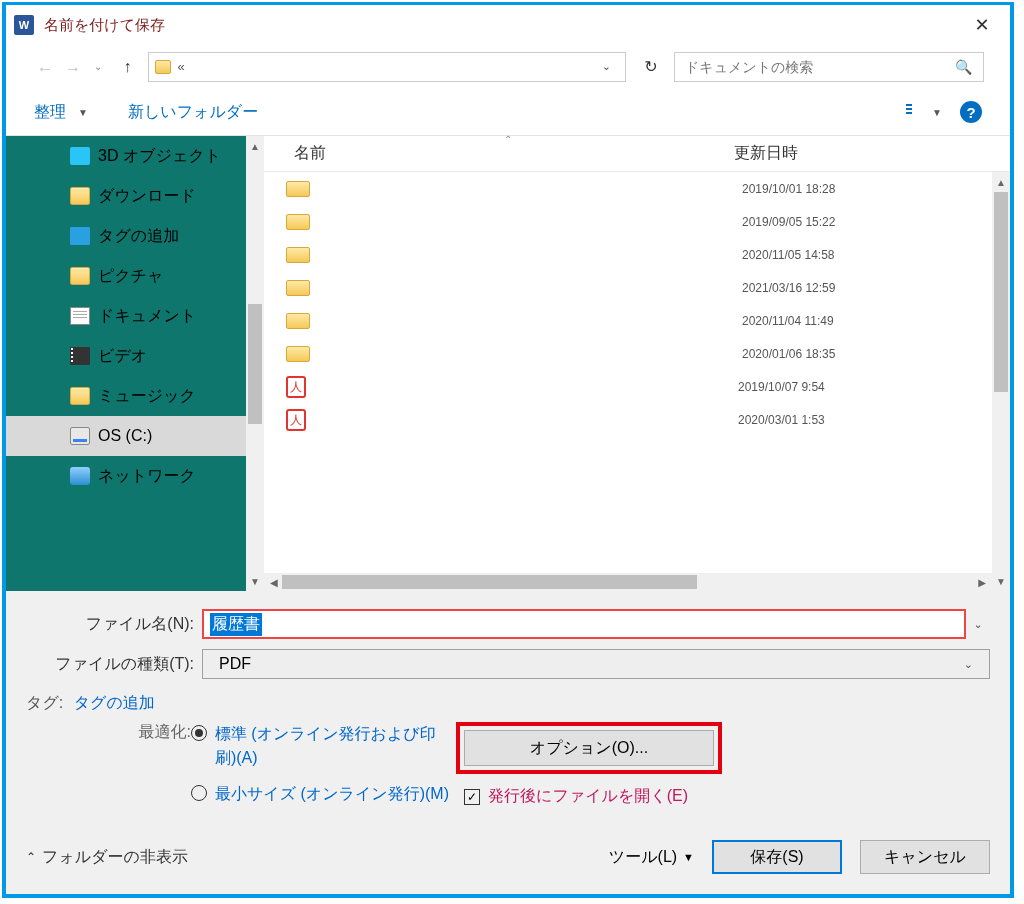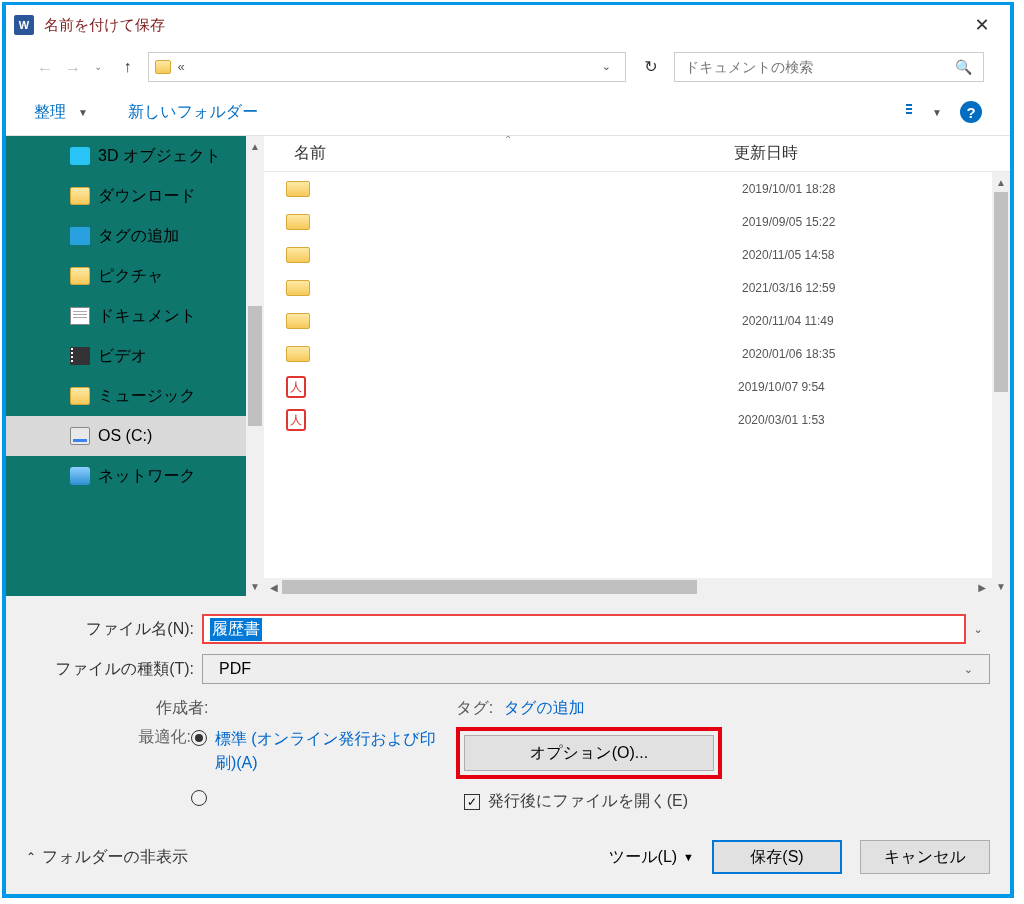--- a/index.html
+++ b/index.html
@@ -117,21 +117,21 @@
 .radio-opt { display:flex; align-items:flex-start; margin-bottom:12px; line-height:1.5; max-width: 270px;}
 .radio-opt .rdot { width:16px;height:16px;border:1px solid #333;border-radius:50%;margin-right:8px;margin-top:3px;flex-shrink:0;display:inline-flex;align-items:center;justify-content:center;}
 .radio-opt.checked .rdot:after{content:"";width:8px;height:8px;background:#333;border-radius:50%;}
 .radio-opt .rtext { color:#0066cc; }
 
 .opt-right { flex:1; }
 .options-btn-wrap { border: 4px solid #e3000f; padding: 4px; display:inline-block; margin-bottom: 12px;}
 .options-btn { width: 250px; height: 36px; background:#e1e1e1; border:1px solid #adadad; font-size:16px; }
 .check-row { display:flex; align-items:center; gap:8px; margin-left: 8px;}
 .checkbox { width:16px;height:16px;border:1px solid #333;display:inline-flex;align-items:center;justify-content:center;font-size:12px;color:#000;}
-.check-row .ctext { color:#404040; }
+.check-row .ctext { color:#be185d; }
 
 .footer { background:#f0f0f0; padding: 12px 20px 20px 20px; display:flex; align-items:center; font-size:16px; border-top:0; }
 .hide-folders { display:flex; align-items:center; gap:6px; color:#333; }
 .hide-folders .caret-up { font-size:12px; }
 .footer-right { margin-left:auto; display:flex; align-items:center; gap:18px; }
 .tool-dd { display:flex; align-items:center; gap:6px; }
 .tool-dd .caret { font-size:11px; }
 .btn { min-width:130px; height:34px; background:#e1e1e1; border:1px solid #adadad; font-size:16px; }
 .btn.primary { border:1px solid #0078d7; box-shadow: inset 0 0 0 1px #0078d7; }
 
@@ -307,40 +307,38 @@
     </div>
     <div class="form-row">
       <label>ファイルの種類(T):</label>
       <div class="ftype-select">
         <span>PDF</span>
         <span class="ftype-dd">⌄</span>
       </div>
     </div>
 
     <div class="meta-row">
-      <div class="meta-left">
-        <span class="mlabel">作成者:</span>
-      </div>
       <div class="meta-right">
         <span class="mlabel">タグ:</span>
         <span class="mval">タグの追加</span>
       </div>
     </div>
 
     <div class="opt-row">
       <div class="opt-left">
         <div style="display:flex; align-items:flex-start;">
           <span class="olabel" style="margin-left:-60px; width:60px; text-align:right; padding-right:0;">最適化:</span>
           <div class="radio-group">
             <div class="radio-opt checked">
               <span class="rdot"></span>
               <span class="rtext">標準 (オンライン発行および印刷)(A)</span>
             </div>
             <div class="radio-opt">
               <span class="rdot"></span>
+              <span class="rtext">最小サイズ (オンライン発行)(M)</span>
             </div>
           </div>
         </div>
       </div>
       <div class="opt-right">
         <div class="options-btn-wrap">
           <button class="options-btn">オプション(O)...</button>
         </div>
         <div class="check-row">
           <span class="checkbox">✓</span>

